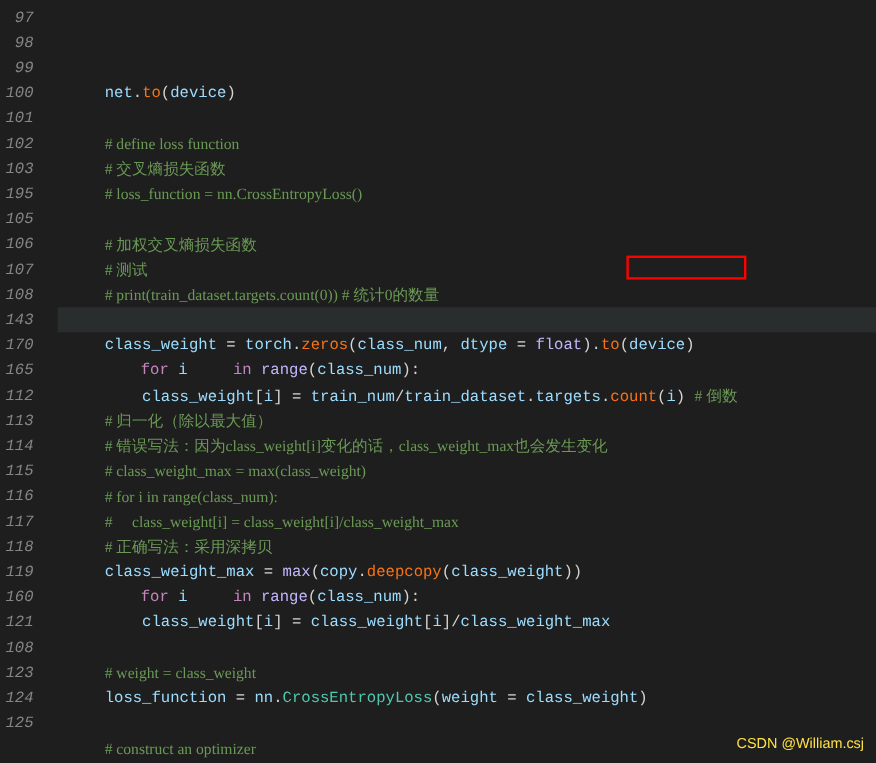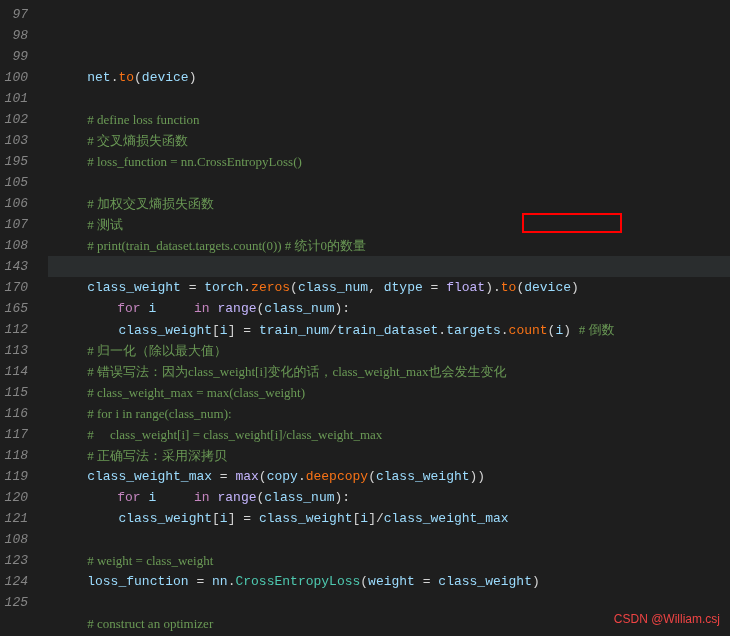--- a/index.html
+++ b/index.html
@@ -55,21 +55,21 @@
     .tok-builtin { color: #c4b5fd; }
     .red-box {
       position: absolute;
       border: 2px solid #ff0000;
       pointer-events: none;
     }
     .watermark {
       position: absolute;
       bottom: 6px;
       right: 10px;
-      color: #ef4444;
+      color: #fde047;
       font-size: 12px;
       font-family: sans-serif;
     }
   </style>
 </head>
 <body>
 
 <div class="editor">
   <div class="gutter">
       <div class="gutter-line">97</div>
@@ -88,21 +88,21 @@
       <div class="gutter-line">170</div>
       <div class="gutter-line">165</div>
       <div class="gutter-line">112</div>
       <div class="gutter-line">113</div>
       <div class="gutter-line">114</div>
       <div class="gutter-line">115</div>
       <div class="gutter-line">116</div>
       <div class="gutter-line">117</div>
       <div class="gutter-line">118</div>
       <div class="gutter-line">119</div>
-      <div class="gutter-line">120</div>
+      <div class="gutter-line">160</div>
       <div class="gutter-line">121</div>
       <div class="gutter-line">108</div>
       <div class="gutter-line">123</div>
       <div class="gutter-line">124</div>
       <div class="gutter-line">125</div>
     </div>
   <div class="code-area">
     <div class="red-box" style="top: 213px; left: 474px; width: 100px; height: 20px;"></div>
   <div class="code-line"><span>    </span><span class="tok-variable">net</span><span class="tok-punct">.</span><span class="tok-function">to</span><span class="tok-punct">(</span><span class="tok-variable">device</span><span class="tok-punct">)</span></div><div class="code-line"></div><div class="code-line"><span>    </span><span class="tok-comment"># define loss function</span></div><div class="code-line"><span>    </span><span class="tok-comment"># 交叉熵损失函数</span></div><div class="code-line"><span>    </span><span class="tok-comment"># loss_function = nn.CrossEntropyLoss()</span></div><div class="code-line"></div><div class="code-line"><span>    </span><span class="tok-comment"># 加权交叉熵损失函数</span></div><div class="code-line"><span>    </span><span class="tok-comment"># 测试</span></div><div class="code-line"><span>    </span><span class="tok-comment"># print(train_dataset.targets.count(0)) # 统计0的数量</span></div><div class="code-line line-highlight"></div><div class="code-line"><span>    </span><span class="tok-variable">class_weight</span><span class="tok-operator"> = </span><span class="tok-variable">torch</span><span class="tok-punct">.</span><span class="tok-function">zeros</span><span class="tok-punct">(</span><span class="tok-variable">class_num</span><span class="tok-punct">, </span><span class="tok-param">dtype</span><span class="tok-operator"> = </span><span class="tok-builtin">float</span><span class="tok-punct">)</span><span class="tok-punct">.</span><span class="tok-function">to</span><span class="tok-punct">(</span><span class="tok-variable">device</span><span class="tok-punct">)</span></div><div class="code-line"><span>    </span><span class="tok-keyword">for</span><span> </span><span class="tok-variable">i</span><span> </span><span class="tok-keyword">in</span><span> </span><span class="tok-builtin">range</span><span class="tok-punct">(</span><span class="tok-variable">class_num</span><span class="tok-punct">):</span></div><div class="code-line"><span>        </span><span class="tok-variable">class_weight</span><span class="tok-punct">[</span><span class="tok-variable">i</span><span class="tok-punct">] = </span><span class="tok-variable">train_num</span><span class="tok-operator">/</span><span class="tok-variable">train_dataset</span><span class="tok-punct">.</span><span class="tok-variable">targets</span><span class="tok-punct">.</span><span class="tok-function">count</span><span class="tok-punct">(</span><span class="tok-variable">i</span><span class="tok-punct">) </span><span class="tok-comment"># 倒数</span></div><div class="code-line"><span>    </span><span class="tok-comment"># 归一化（除以最大值）</span></div><div class="code-line"><span>    </span><span class="tok-comment"># 错误写法：因为class_weight[i]变化的话，class_weight_max也会发生变化</span></div><div class="code-line"><span>    </span><span class="tok-comment"># class_weight_max = max(class_weight)</span></div><div class="code-line"><span>    </span><span class="tok-comment"># for i in range(class_num):</span></div><div class="code-line"><span>    </span><span class="tok-comment">#     class_weight[i] = class_weight[i]/class_weight_max</span></div><div class="code-line"><span>    </span><span class="tok-comment"># 正确写法：采用深拷贝</span></div><div class="code-line"><span>    </span><span class="tok-variable">class_weight_max</span><span class="tok-operator"> = </span><span class="tok-builtin">max</span><span class="tok-punct">(</span><span class="tok-variable">copy</span><span class="tok-punct">.</span><span class="tok-function">deepcopy</span><span class="tok-punct">(</span><span class="tok-variable">class_weight</span><span class="tok-punct">))</span></div><div class="code-line"><span>    </span><span class="tok-keyword">for</span><span> </span><span class="tok-variable">i</span><span> </span><span class="tok-keyword">in</span><span> </span><span class="tok-builtin">range</span><span class="tok-punct">(</span><span class="tok-variable">class_num</span><span class="tok-punct">):</span></div><div class="code-line"><span>        </span><span class="tok-variable">class_weight</span><span class="tok-punct">[</span><span class="tok-variable">i</span><span class="tok-punct">] = </span><span class="tok-variable">class_weight</span><span class="tok-punct">[</span><span class="tok-variable">i</span><span class="tok-punct">]/</span><span class="tok-variable">class_weight_max</span></div><div class="code-line"></div><div class="code-line"><span>    </span><span class="tok-comment"># weight = class_weight</span></div><div class="code-line"><span>    </span><span class="tok-variable">loss_function</span><span class="tok-operator"> = </span><span class="tok-variable">nn</span><span class="tok-punct">.</span><span class="tok-class">CrossEntropyLoss</span><span class="tok-punct">(</span><span class="tok-param">weight</span><span class="tok-operator"> = </span><span class="tok-variable">class_weight</span><span class="tok-punct">)</span></div><div class="code-line"></div><div class="code-line"><span>    </span><span class="tok-comment"># construct an optimizer</span></div><div class="code-line"></div></div>
 </div>

